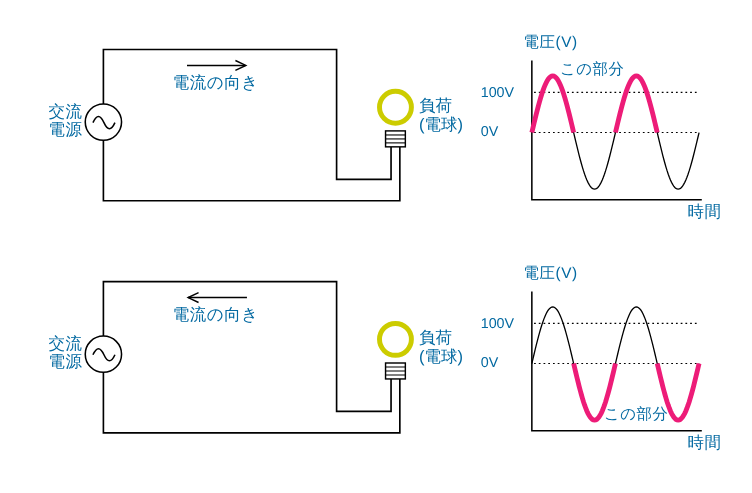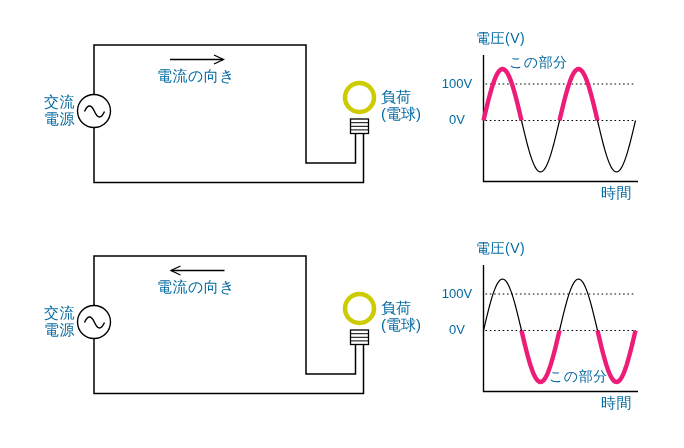--- a/index.html
+++ b/index.html
@@ -14,25 +14,25 @@
   .lbl{
     position:absolute;
     color:#0369a1;
     font-size:15px;
     line-height:17px;
     white-space:pre-line;
     letter-spacing:0.5px;
   }
   .title{font-size:14px;letter-spacing:0.5px;}
   .tick{
-    width:40px;text-align:center;
+    width:40px;text-align:left;
     font-size:13px;line-height:13px;letter-spacing:0px;
   }
   .hl-lbl{font-size:14px;letter-spacing:0.5px;}
-  .xlab{font-size:15px;}
+  .xlab{font-size:15px;margin-left:24px;}
 </style>
 </head>
 <body>
 
 <div class="stage">
 
   <svg id="scene" width="684" height="448" viewBox="0 0 684 448">
     <g id="circuit-top">
         <path d="M94,95 V45 H306 V163 H355.5 V133.5" fill="none" stroke="#000000" stroke-width="1.5"></path>
         <path d="M363.5,133.5 V182.5 H94 V127" fill="none" stroke="#000000" stroke-width="1.5"></path>

